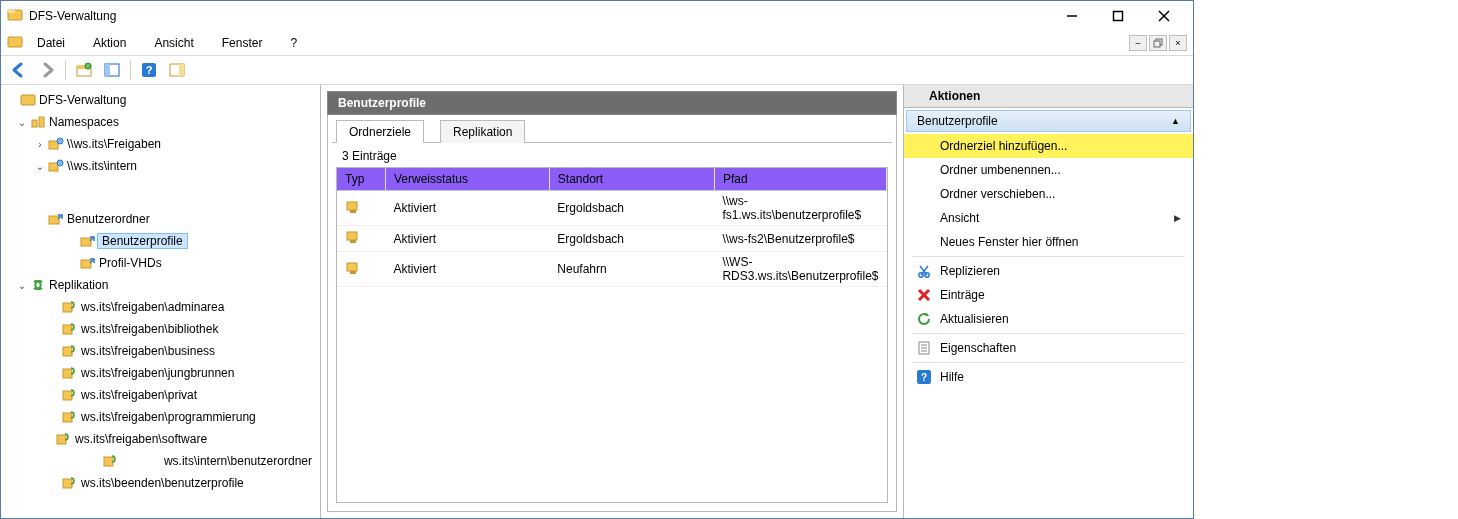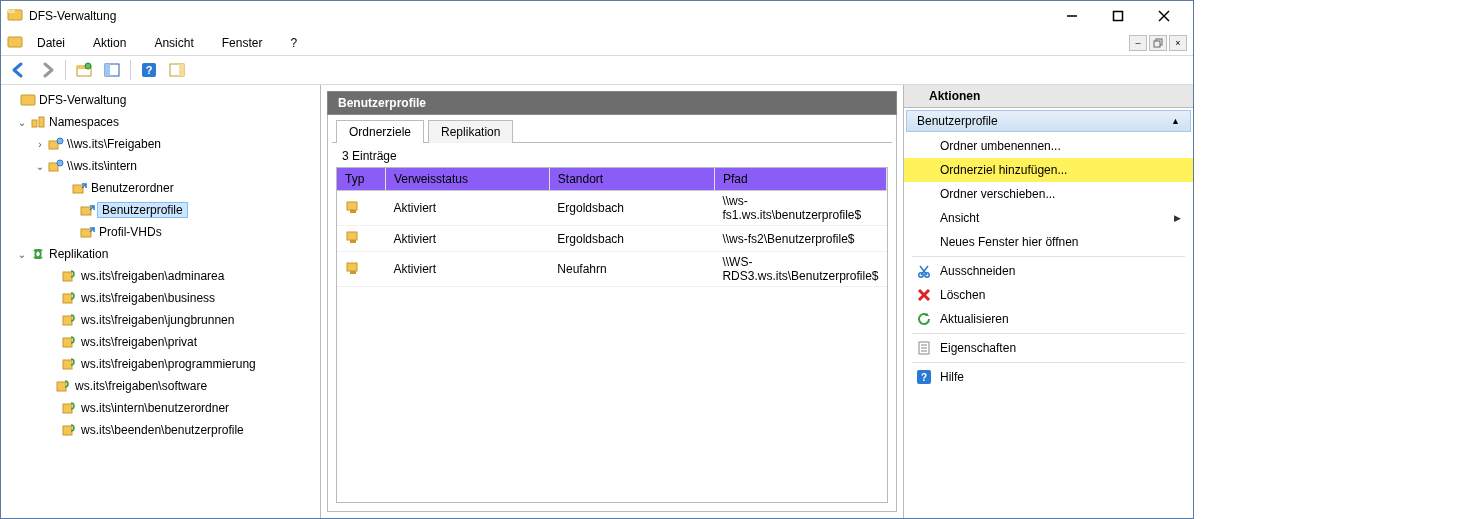--- a/index.html
+++ b/index.html
@@ -36,21 +36,21 @@
   .tree-row { display: flex; align-items: center; height: 22px; padding-right: 6px; white-space: nowrap; }
   .tree-row .twisty { width: 14px; text-align: center; color: #555; font-size: 10px; }
   .tree-row .icon { width: 18px; display: flex; justify-content: center; }
   .tree-row.selected .label { background: #cde6ff; border: 1px solid #7fbff7; padding: 0 4px; }
   .tree-row .label { padding: 0 2px; }
 
   
   .panel-header { background: #6d6d6d; color: #fff; font-weight: bold; padding: 4px 10px; border: 1px solid #888; }
   .panel-body { border: 1px solid #b9b9b9; border-top: none; flex: 1; padding: 4px 4px 8px 4px; display: flex; flex-direction: column; }
 
-  .tabs { display: flex; align-items: flex-end; gap: 4px; padding: 0 4px; }
+  .tabs { display: flex; align-items: flex-end; gap: 16px; padding: 0 4px; }
   .tab { padding: 4px 12px; border: 1px solid #bbb; border-bottom: none; background: #f4f4f4; position: relative; top: 1px; }
   .tab.active { background: #fff; font-weight: normal; }
   .sub-info { padding: 6px 10px 4px 10px; }
 
   
   .table-wrap { border: 1px solid #b9b9b9; margin: 0 4px; flex: 1; overflow: auto; }
   table.listview { width: 100%; border-collapse: collapse; }
   table.listview th { text-align: left; font-weight: normal; background: #8b5cf6; border-right: 1px solid #e0e0e0; border-bottom: 1px solid #c9c9c9; padding: 4px 8px; position: sticky; top: 0; }
   table.listview td { padding: 3px 8px; border-bottom: 1px solid #efefef; }
 
@@ -194,21 +194,21 @@
         <span class="twisty">⌄</span>
         <span class="icon">
             <svg width="16" height="16">
               <rect x="1" y="5" width="9" height="8" fill="#f4c552" stroke="#c9962f"></rect>
               <circle cx="12" cy="5" r="3" fill="#7fb7ef" stroke="#2a7ad4"></circle>
             </svg>
           </span>
         <span class="label">\\ws.its\intern</span>
       </div>
       <div id="ns2-children">
-          <div class="tree-row" style="padding-left: 56px;">
+          <div class="tree-row" style="padding-left: 32px; margin-top: 31px;">
             <span class="twisty"></span>
             <span class="icon">
               <svg width="16" height="16">
                 <rect x="1" y="5" width="10" height="8" fill="#f4c552" stroke="#c9962f"></rect>
                 <path d="M10 4 L14 4 L14 8" fill="none" stroke="#2a7ad4" stroke-width="1.5"></path>
                 <path d="M14 4 L10 8" stroke="#2a7ad4" stroke-width="1.5"></path>
               </svg>
             </span>
             <span class="label">Benutzerordner</span>
           </div>
@@ -257,20 +257,30 @@
             <span class="label">ws.its\freigaben\adminarea</span>
           </div>
           <div class="tree-row" style="padding-left: 46px;">
             <span class="twisty"></span>
             <span class="icon">
               <svg width="16" height="16">
                 <rect x="1" y="4" width="9" height="9" fill="#f4c552" stroke="#c9962f"></rect>
                 <path d="M9 3 a3 3 0 1 1 0 6" fill="none" stroke="#3a9f3a" stroke-width="1.5"></path>
               </svg>
             </span>
+            <span class="label">ws.its\freigaben\bibliothek</span>
+          </div>
+          <div class="tree-row" style="padding-left: 46px;">
+            <span class="twisty"></span>
+            <span class="icon">
+              <svg width="16" height="16">
+                <rect x="1" y="4" width="9" height="9" fill="#f4c552" stroke="#c9962f"></rect>
+                <path d="M9 3 a3 3 0 1 1 0 6" fill="none" stroke="#3a9f3a" stroke-width="1.5"></path>
+              </svg>
+            </span>
             <span class="label">ws.its\freigaben\business</span>
           </div>
           <div class="tree-row" style="padding-left: 46px;">
             <span class="twisty"></span>
             <span class="icon">
               <svg width="16" height="16">
                 <rect x="1" y="4" width="9" height="9" fill="#f4c552" stroke="#c9962f"></rect>
                 <path d="M9 3 a3 3 0 1 1 0 6" fill="none" stroke="#3a9f3a" stroke-width="1.5"></path>
               </svg>
             </span>
@@ -299,21 +309,21 @@
           <div class="tree-row" style="padding-left: 40px;">
             <span class="twisty"></span>
             <span class="icon">
               <svg width="16" height="16">
                 <rect x="1" y="4" width="9" height="9" fill="#f4c552" stroke="#c9962f"></rect>
                 <path d="M9 3 a3 3 0 1 1 0 6" fill="none" stroke="#3a9f3a" stroke-width="1.5"></path>
               </svg>
             </span>
             <span class="label">ws.its\freigaben\software</span>
           </div>
-          <div class="tree-row" style="padding-left: 46px;">
+          <div class="tree-row" style="padding-left: 46px; justify-content: space-between;">
             <span class="twisty"></span>
             <span class="icon">
               <svg width="16" height="16">
                 <rect x="1" y="4" width="9" height="9" fill="#f4c552" stroke="#c9962f"></rect>
                 <path d="M9 3 a3 3 0 1 1 0 6" fill="none" stroke="#3a9f3a" stroke-width="1.5"></path>
               </svg>
             </span>
             <span class="label">ws.its\intern\benutzerordner</span>
           </div>
           <div class="tree-row" style="padding-left: 46px;">
@@ -382,27 +392,27 @@
       </div>
     </div>
 
     <div class="actions-pane">
       <div class="actions-header">Aktionen</div>
       <div class="actions-sub">
         <span>Benutzerprofile</span>
         <span style="font-size:9px">▲</span>
       </div>
       <div id="actions-list">
-          <div class="action-item">
-            <span class="icon"></span>
-            <span>Ordner umbenennen...</span>
-          </div>
           <div class="action-item hl">
             <span class="icon"></span>
             <span>Ordnerziel hinzufügen...</span>
+          </div>
+          <div class="action-item">
+            <span class="icon"></span>
+            <span>Ordner umbenennen...</span>
           </div>
           <div class="action-item">
             <span class="icon"></span>
             <span>Ordner verschieben...</span>
           </div>
           <div class="action-item has-submenu">
             <span class="icon"></span>
             <span>Ansicht</span>
           </div>
           <div class="action-item">
@@ -412,30 +422,30 @@
           <div class="action-sep"></div>
           <div class="action-item">
             <span class="icon">
               <svg width="14" height="14">
                 <circle cx="4" cy="11" r="2.2" fill="none" stroke="#2a7ad4" stroke-width="1.5"></circle>
                 <circle cx="10" cy="11" r="2.2" fill="none" stroke="#2a7ad4" stroke-width="1.5"></circle>
                 <line x1="4" y1="11" x2="11" y2="2" stroke="#2a7ad4" stroke-width="1.5"></line>
                 <line x1="10" y1="11" x2="3" y2="2" stroke="#2a7ad4" stroke-width="1.5"></line>
               </svg>
             </span>
-            <span>Ausschneiden</span>
+            <span>Replizieren</span>
           </div>
           <div class="action-item">
             <span class="icon">
               <svg width="14" height="14">
                 <line x1="2" y1="2" x2="12" y2="12" stroke="#d22" stroke-width="3"></line>
                 <line x1="12" y1="2" x2="2" y2="12" stroke="#d22" stroke-width="3"></line>
               </svg>
             </span>
-            <span>Löschen</span>
+            <span>Einträge</span>
           </div>
           <div class="action-item">
             <span class="icon">
               <svg width="14" height="14">
                 <path d="M12 7 a5 5 0 1 1 -2 -4" fill="none" stroke="#3a9f3a" stroke-width="2"></path>
                 <path d="M10 1 L12 4 L8 4 Z" fill="#3a9f3a"></path>
               </svg>
             </span>
             <span>Aktualisieren</span>
           </div>

